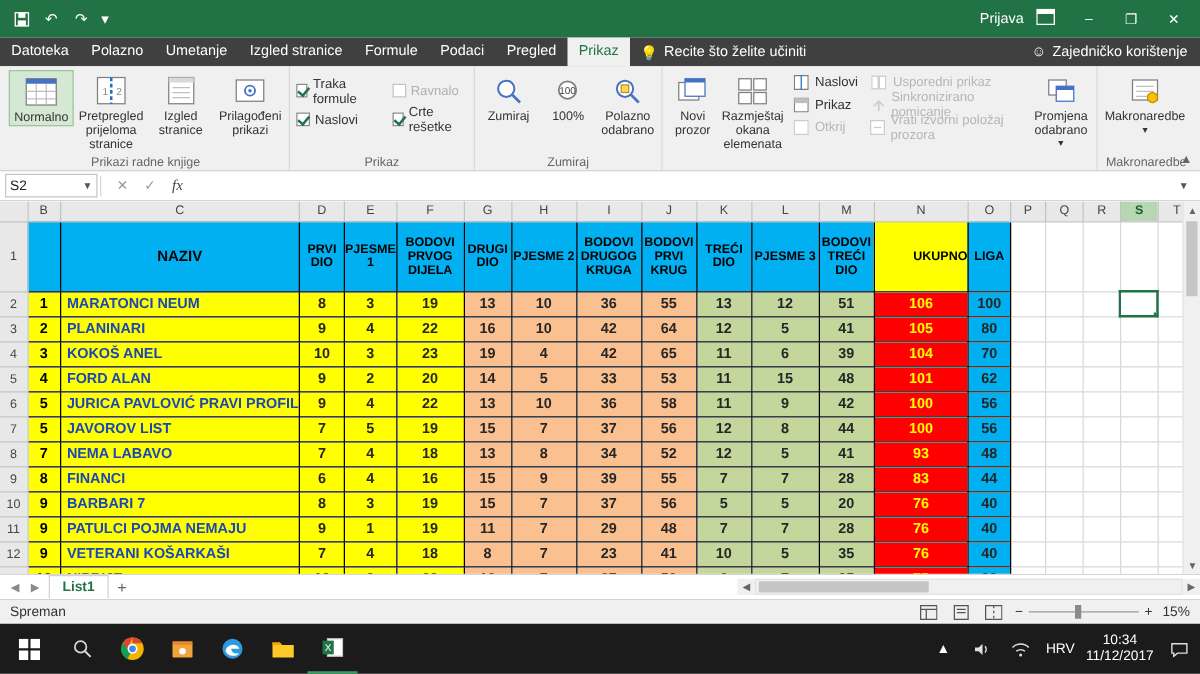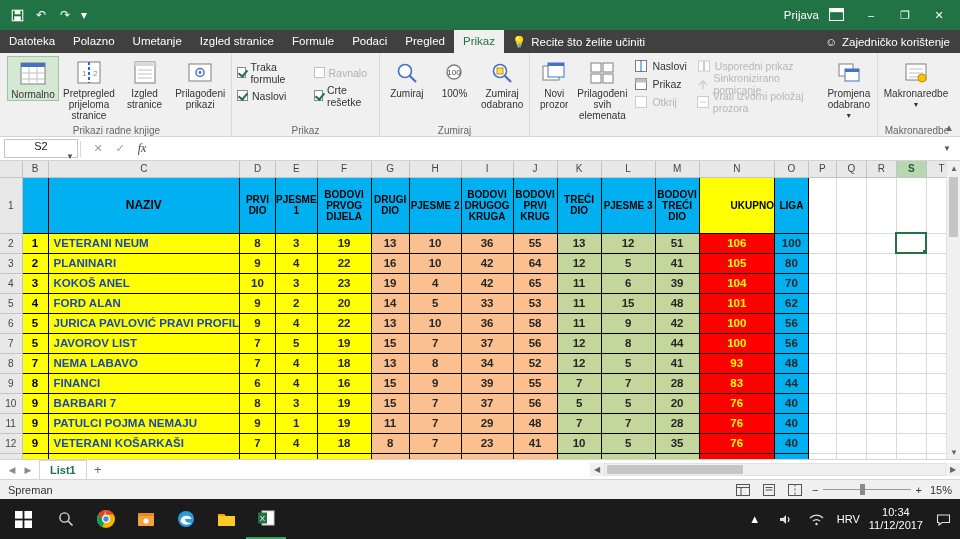--- a/index.html
+++ b/index.html
@@ -79,21 +79,21 @@
   .sicon { width:14px; height:14px; display:inline-flex; align-items:center; justify-content:center; font-size:11px; }
   .ribbon-collapse { position:absolute; right:6px; bottom:3px; font-size:10px; color:#666; }
 
   
   .formulabar {
     flex:0 0 24px; height:24px; background:#fff; border-bottom:1px solid #d4d4d4;
     display:flex; align-items:center; padding:0 4px; gap:0;
   }
   .namebox {
     width:74px; height:19px; border:1px solid #c6c6c6; background:#fff; display:flex; align-items:center;
-    padding:0 3px; font-size:11px; color:#222;flex-direction:column;
+    padding:0 3px; font-size:11px; color:#222;
   }
   .namebox .caret { margin-left:auto; font-size:8px; color:#555; }
   .fbtns { display:flex; align-items:center; gap:0; padding:0 4px; }
   .fbtn { width:22px; height:20px; display:flex; align-items:center; justify-content:center; font-size:11px; color:#9b9b9b; }
   .fbtn.fx { color:#444; font-style:italic; font-family:"Liberation Serif", serif; font-size:12px; }
   .fsep { width:1px; height:16px; background:#d8d8d8; margin:0 2px; }
   .finput { flex:1; height:19px; border:none; outline:none; font-size:11px; padding-left:4px; background:#fff; }
   .fexpand { width:18px; display:flex; align-items:center; justify-content:center; color:#555; font-size:8px; }
 
   
@@ -340,21 +340,21 @@
           <span>100%</span>
         </div>
         <div class="bigbtn">
           <div class="bigicon">
             <svg width="24" height="24" viewBox="0 0 24 24">
                 <circle cx="10" cy="10" r="6.5" fill="#fff" stroke="#4472c4" stroke-width="1.6"></circle>
                 <rect x="7" y="7" width="6" height="6" fill="#ffd966" stroke="#bf9000"></rect>
                 <line x1="14.5" y1="14.5" x2="21" y2="21" stroke="#4472c4" stroke-width="2.2"></line>
               </svg>
           </div>
-          <span>Zumiraj odabrano</span>
+          <span>Polazno odabrano</span>
         </div>
       </div>
       <div class="rgroup-title">Zumiraj</div>
     </div>
 
     <div class="rgroup" style="width:348px;">
       <div class="rgroup-body">
         <div class="bigbtn" style="width:48px;">
           <div class="bigicon">
             <svg width="24" height="22" viewBox="0 0 24 22">
@@ -367,21 +367,21 @@
         </div>
         <div class="bigbtn" style="width:60px;">
           <div class="bigicon">
             <svg width="24" height="22" viewBox="0 0 24 22">
                 <rect x="1" y="1" width="10" height="9" fill="#fff" stroke="#7f7f7f"></rect>
                 <rect x="13" y="1" width="10" height="9" fill="#fff" stroke="#7f7f7f"></rect>
                 <rect x="1" y="12" width="10" height="9" fill="#fff" stroke="#7f7f7f"></rect>
                 <rect x="13" y="12" width="10" height="9" fill="#fff" stroke="#7f7f7f"></rect>
               </svg>
           </div>
-          <span>Prilagođeni svih elemenata</span>
+          <span>Razmještaj okana elemenata</span>
         </div>
         <div class="colstack" style="width:60px;">
           <div class="smallbtn">
             <span class="sicon">
                 <svg width="12" height="12" viewBox="0 0 12 12">
                   <rect x="0.5" y="0.5" width="11" height="11" fill="#fff" stroke="#7f7f7f"></rect>
                   <line x1="6" y1="0" x2="6" y2="12" stroke="#1f6fc4"></line>
                 </svg>
               </span>
             <span>Naslovi</span>
@@ -552,21 +552,21 @@
           <td class="cell empty"></td>
           <td class="cell empty"></td>
           <td class="cell empty"></td>
           <td class="cell empty"></td>
           <td class="cell empty"></td>
         </tr>
 
         <tr>
           <td class="rowhead">2</td>
           <td class="cell rank">1</td>
-          <td class="cell name">VETERANI NEUM</td>
+          <td class="cell name">MARATONCI NEUM</td>
           <td class="cell y">8</td>
           <td class="cell y">3</td>
           <td class="cell y">19</td>
           <td class="cell o">13</td>
           <td class="cell o">10</td>
           <td class="cell o">36</td>
           <td class="cell o">55</td>
           <td class="cell g">13</td>
           <td class="cell g">12</td>
           <td class="cell g">51</td>

